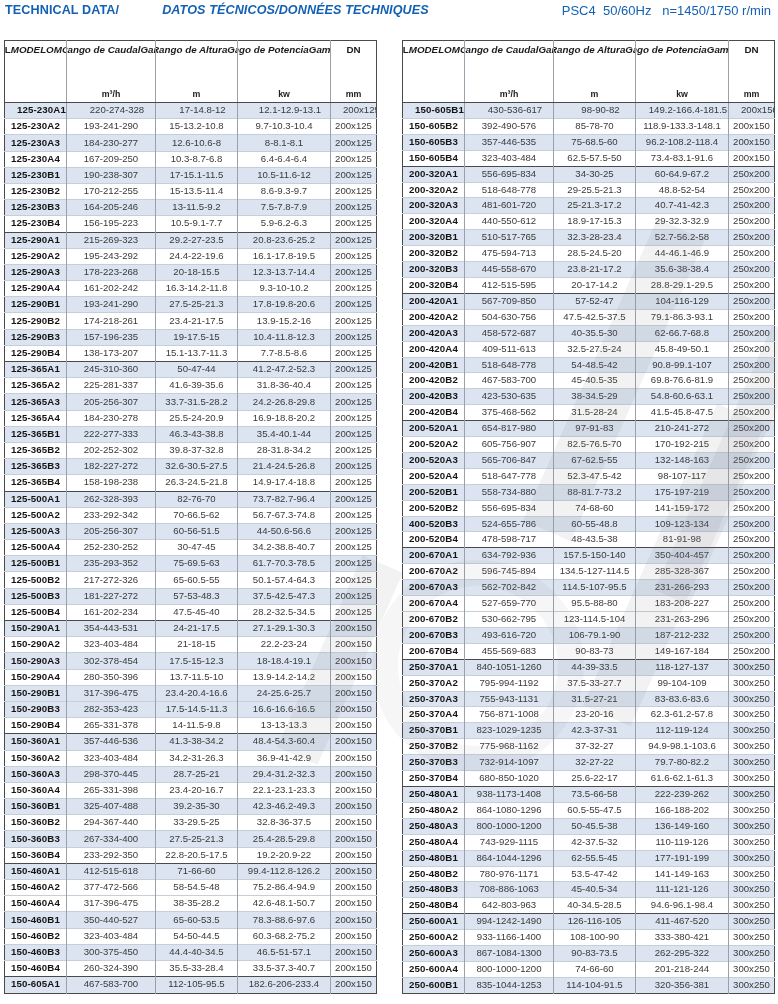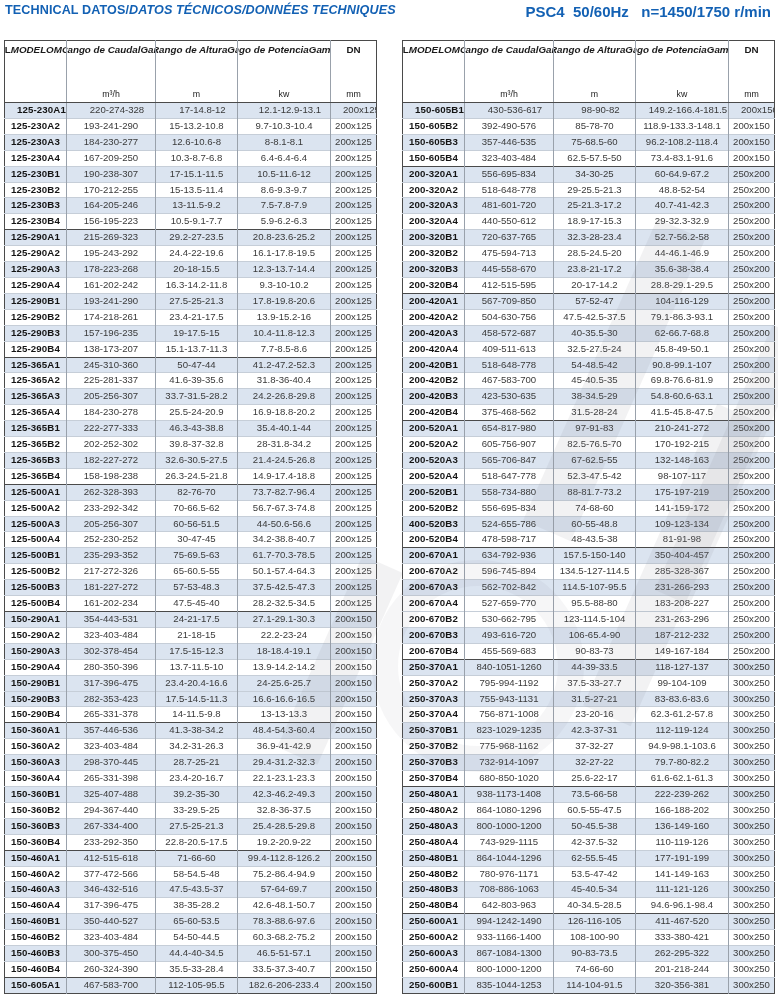--- a/index.html
+++ b/index.html
@@ -8,59 +8,59 @@
     background:#ffffff;
     font-family:"Liberation Sans", sans-serif;
     position:relative;
     overflow:hidden;
   }
   .titlebar {
     position:absolute; top:3px; left:5px; right:7px;
     display:flex; justify-content:space-between; align-items:flex-start;
   }
   .title-left { color:#1361b4; font-size:12.6px; font-weight:bold; letter-spacing:0.1px; }
-  .t-italic { font-style:italic; }
-  .title-right { color:#1361b4; font-size:15px; font-weight:bold; white-space:pre; }
+  .t-italic { font-style:italic;padding-left:43px; }
+  .title-right { color:#1361b4; font-size:13px; font-weight:normal; white-space:pre; }
 
   .tables-wrap { position:absolute; top:40px; left:4px; display:flex; gap:25px; }
 
   table.spec-table {
     border-collapse:collapse; table-layout:fixed;
     width:372px; background:#ffffff;
     border:1.5px solid #4a4a4a;
   }
   th, td { padding:0; overflow:hidden; white-space:nowrap; }
   thead th { border-bottom:1.5px solid #4a4a4a; background:#ffffff; vertical-align:top; }
   th + th, td + td { border-left:1px solid #99a1ab; }
 
   .hdr-cell { display:flex; flex-direction:column; height:61px; padding:3px 0 1px; box-sizing:border-box; }
   .hdr-lines { flex:1; display:flex; flex-direction:row; justify-content:center; }
   .hdr-line { font-weight:bold; font-size:9.8px; line-height:12px; text-align:center; color:#1a1a1a; }
   .hdr-line.it { font-style:italic; }
-  .hdr-unit { font-size:8.8px; font-weight:normal; text-align:center; color:#222; height:13px; line-height:13px; }
+  .hdr-unit { font-size:8.8px; font-weight:bold; text-align:center; color:#222; height:13px; line-height:13px; }
 
   tbody td {
     height:14.9px; font-size:9.6px; line-height:14.9px;
     text-align:center; color:#3a3a3a;
     border-top:1px solid #c6ced8;
   }
   tbody tr:first-child td { border-top:none;padding-left:12px; }
   tbody tr.shaded td { background:#dbe4f0; }
   tbody tr.group-start td { border-top:1.5px solid #4a4a4a; }
   td.model-cell { font-weight:bold; color:#141414; font-size:9.7px; letter-spacing:0.1px; }
 
   .watermark { position:absolute; inset:0; pointer-events:none; z-index:5; }
   .wm-bar { position:absolute; background:rgba(125,130,140,0.10); transform:rotate(24deg); }
   .wm-ring { position:absolute; width:160px; height:160px; border:26px solid rgba(125,130,140,0.07); border-radius:50%; background:transparent; }
 </style>
 </head>
 <body>
 
 <div class="titlebar">
-  <div class="title-left"><span class="t-bold">TECHNICAL DATOS/</span><span class="t-italic">DATOS TÉCNICOS/DONNÉES TECHNIQUES</span></div>
+  <div class="title-left"><span class="t-bold">TECHNICAL DATA/</span><span class="t-italic">DATOS TÉCNICOS/DONNÉES TECHNIQUES</span></div>
   <div class="title-right">PSC4  50/60Hz   n=1450/1750 r/min</div>
 </div>
 
 <div class="tables-wrap">
   <table class="spec-table" id="table-left">
       <colgroup>
         <col style="width: 62px;">
         <col style="width: 89px;">
         <col style="width: 82px;">
         <col style="width: 93px;">
@@ -455,27 +455,20 @@
           <td class="power-cell">99.4-112.8-126.2</td>
           <td class="dn-cell">200x150</td>
         </tr>
         <tr>
           <td class="model-cell">150-460A2</td>
           <td class="flow-cell">377-472-566</td>
           <td class="head-cell">58-54.5-48</td>
           <td class="power-cell">75.2-86.4-94.9</td>
           <td class="dn-cell">200x150</td>
         </tr>
-        <tr class="shaded">
-          <td class="model-cell">150-460A3</td>
-          <td class="flow-cell">346-432-516</td>
-          <td class="head-cell">47.5-43.5-37</td>
-          <td class="power-cell">57-64-69.7</td>
-          <td class="dn-cell">200x150</td>
-        </tr>
         <tr>
           <td class="model-cell">150-460A4</td>
           <td class="flow-cell">317-396-475</td>
           <td class="head-cell">38-35-28.2</td>
           <td class="power-cell">42.6-48.1-50.7</td>
           <td class="dn-cell">200x150</td>
         </tr>
         <tr class="shaded">
           <td class="model-cell">150-460B1</td>
           <td class="flow-cell">350-440-527</td>
@@ -625,21 +618,21 @@
         </tr>
         <tr>
           <td class="model-cell">200-320A4</td>
           <td class="flow-cell">440-550-612</td>
           <td class="head-cell">18.9-17-15.3</td>
           <td class="power-cell">29-32.3-32.9</td>
           <td class="dn-cell">250x200</td>
         </tr>
         <tr class="shaded">
           <td class="model-cell">200-320B1</td>
-          <td class="flow-cell">720-637-765</td>
+          <td class="flow-cell">510-517-765</td>
           <td class="head-cell">32.3-28-23.4</td>
           <td class="power-cell">52.7-56.2-58</td>
           <td class="dn-cell">250x200</td>
         </tr>
         <tr>
           <td class="model-cell">200-320B2</td>
           <td class="flow-cell">475-594-713</td>
           <td class="head-cell">28.5-24.5-20</td>
           <td class="power-cell">44-46.1-46.9</td>
           <td class="dn-cell">250x200</td>
@@ -801,21 +794,21 @@
         <tr>
           <td class="model-cell">200-670B2</td>
           <td class="flow-cell">530-662-795</td>
           <td class="head-cell">123-114.5-104</td>
           <td class="power-cell">231-263-296</td>
           <td class="dn-cell">250x200</td>
         </tr>
         <tr class="shaded">
           <td class="model-cell">200-670B3</td>
           <td class="flow-cell">493-616-720</td>
-          <td class="head-cell">106-65.4-90</td>
+          <td class="head-cell">106-79.1-90</td>
           <td class="power-cell">187-212-232</td>
           <td class="dn-cell">250x200</td>
         </tr>
         <tr>
           <td class="model-cell">200-670B4</td>
           <td class="flow-cell">455-569-683</td>
           <td class="head-cell">90-83-73</td>
           <td class="power-cell">149-167-184</td>
           <td class="dn-cell">250x200</td>
         </tr>

